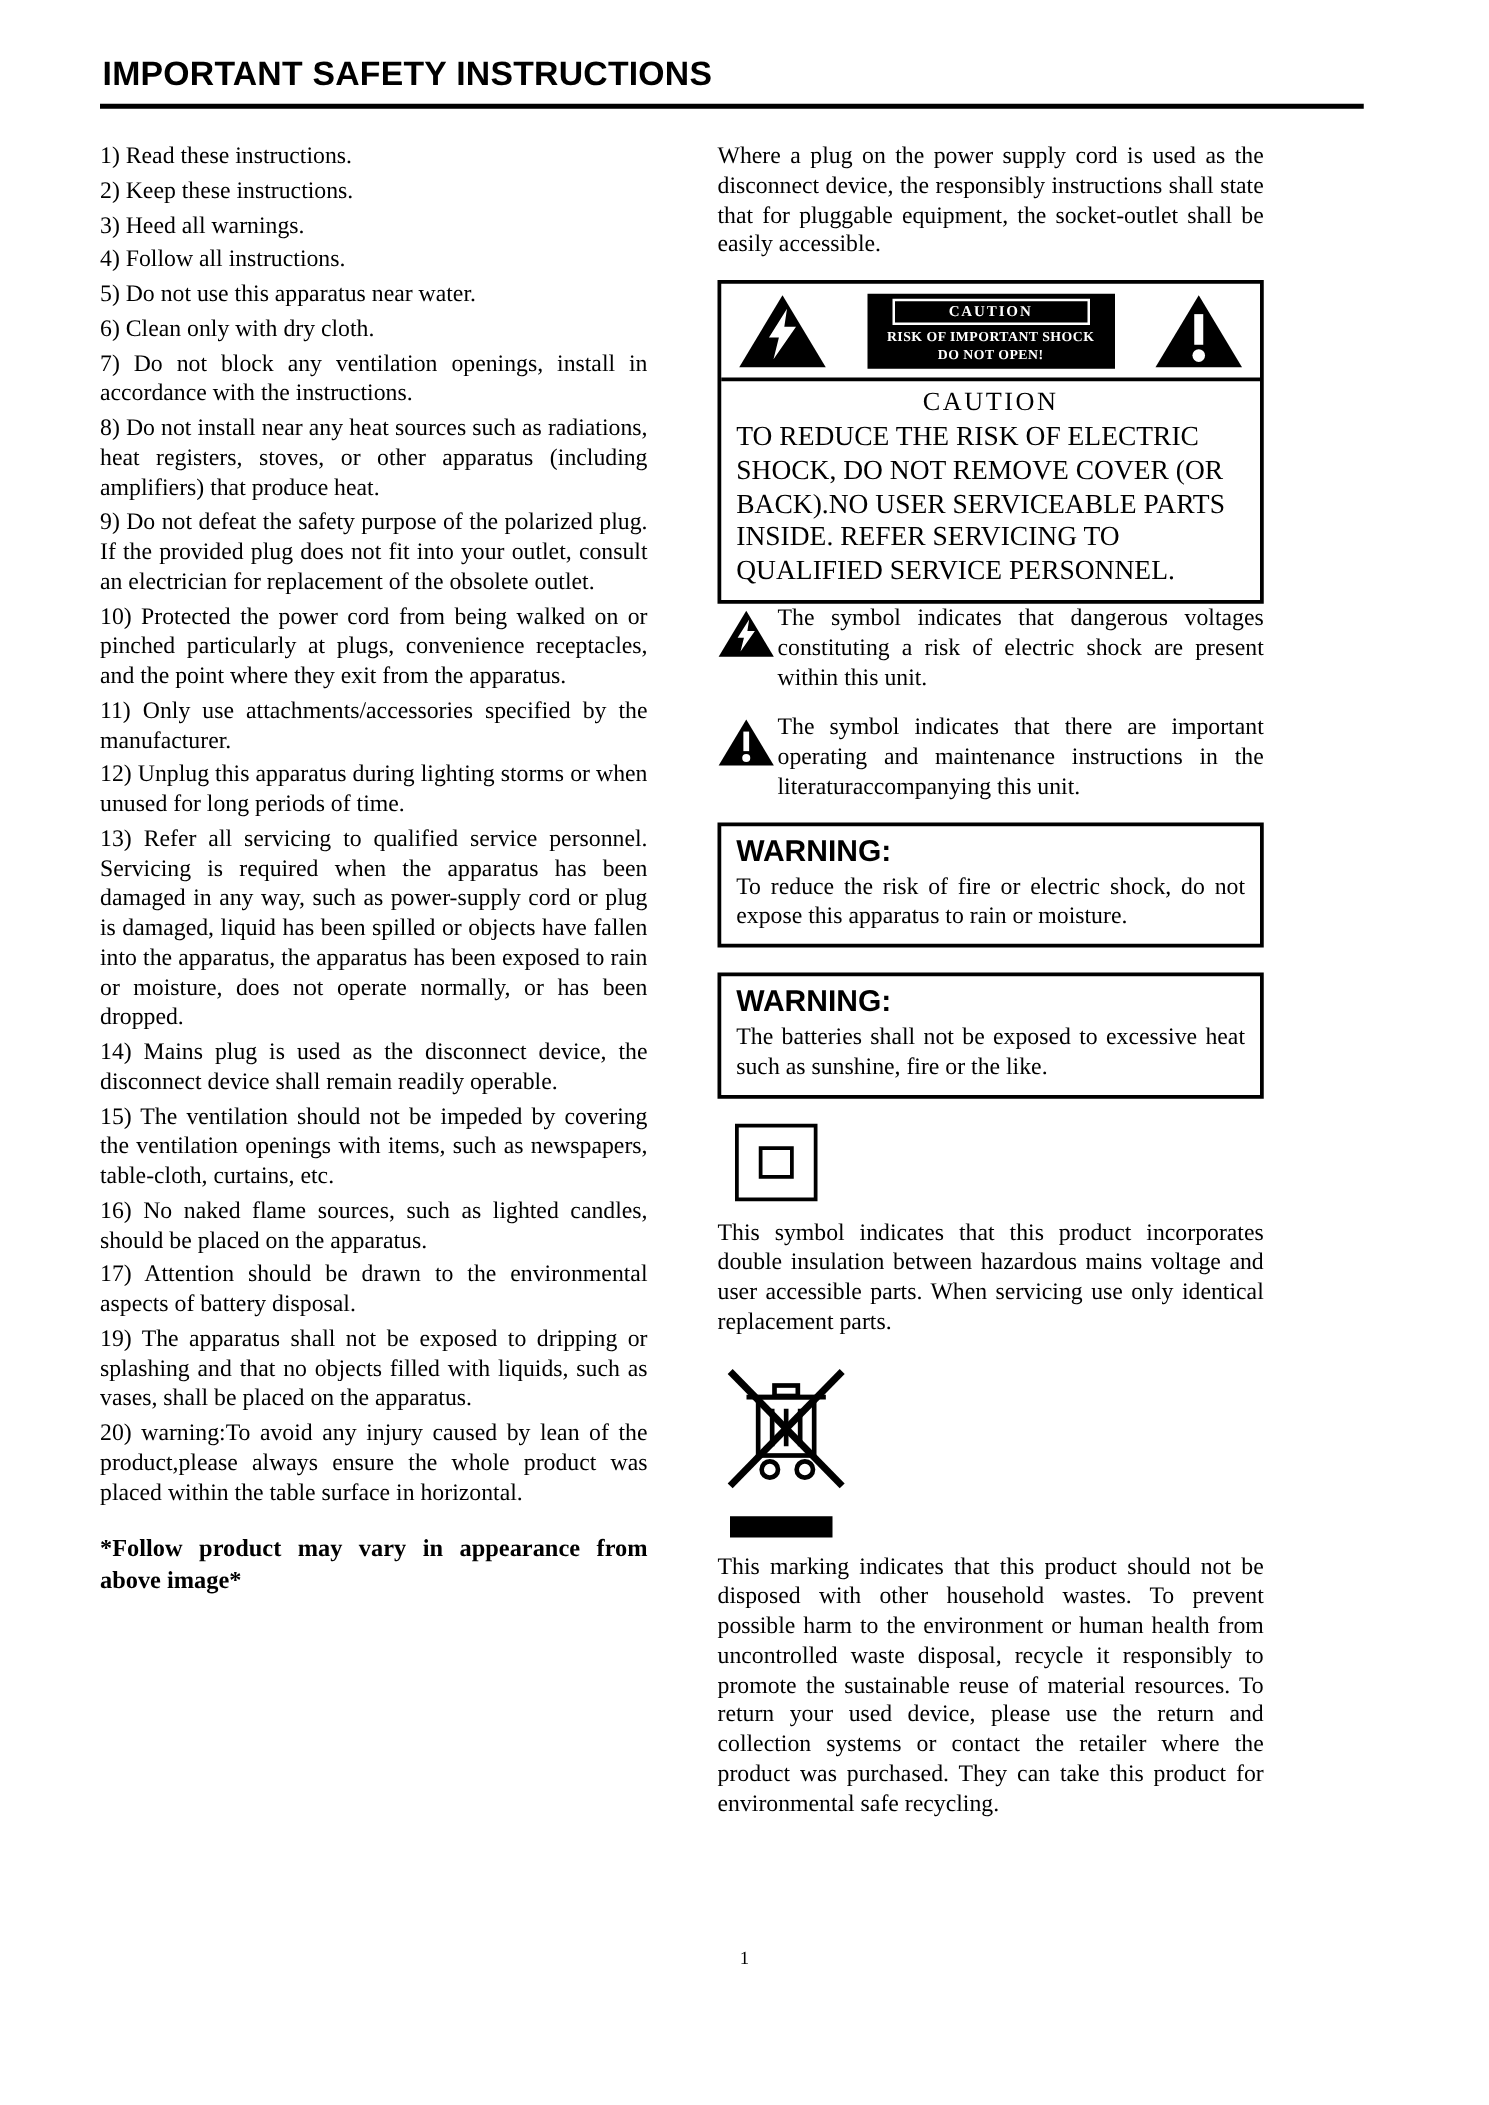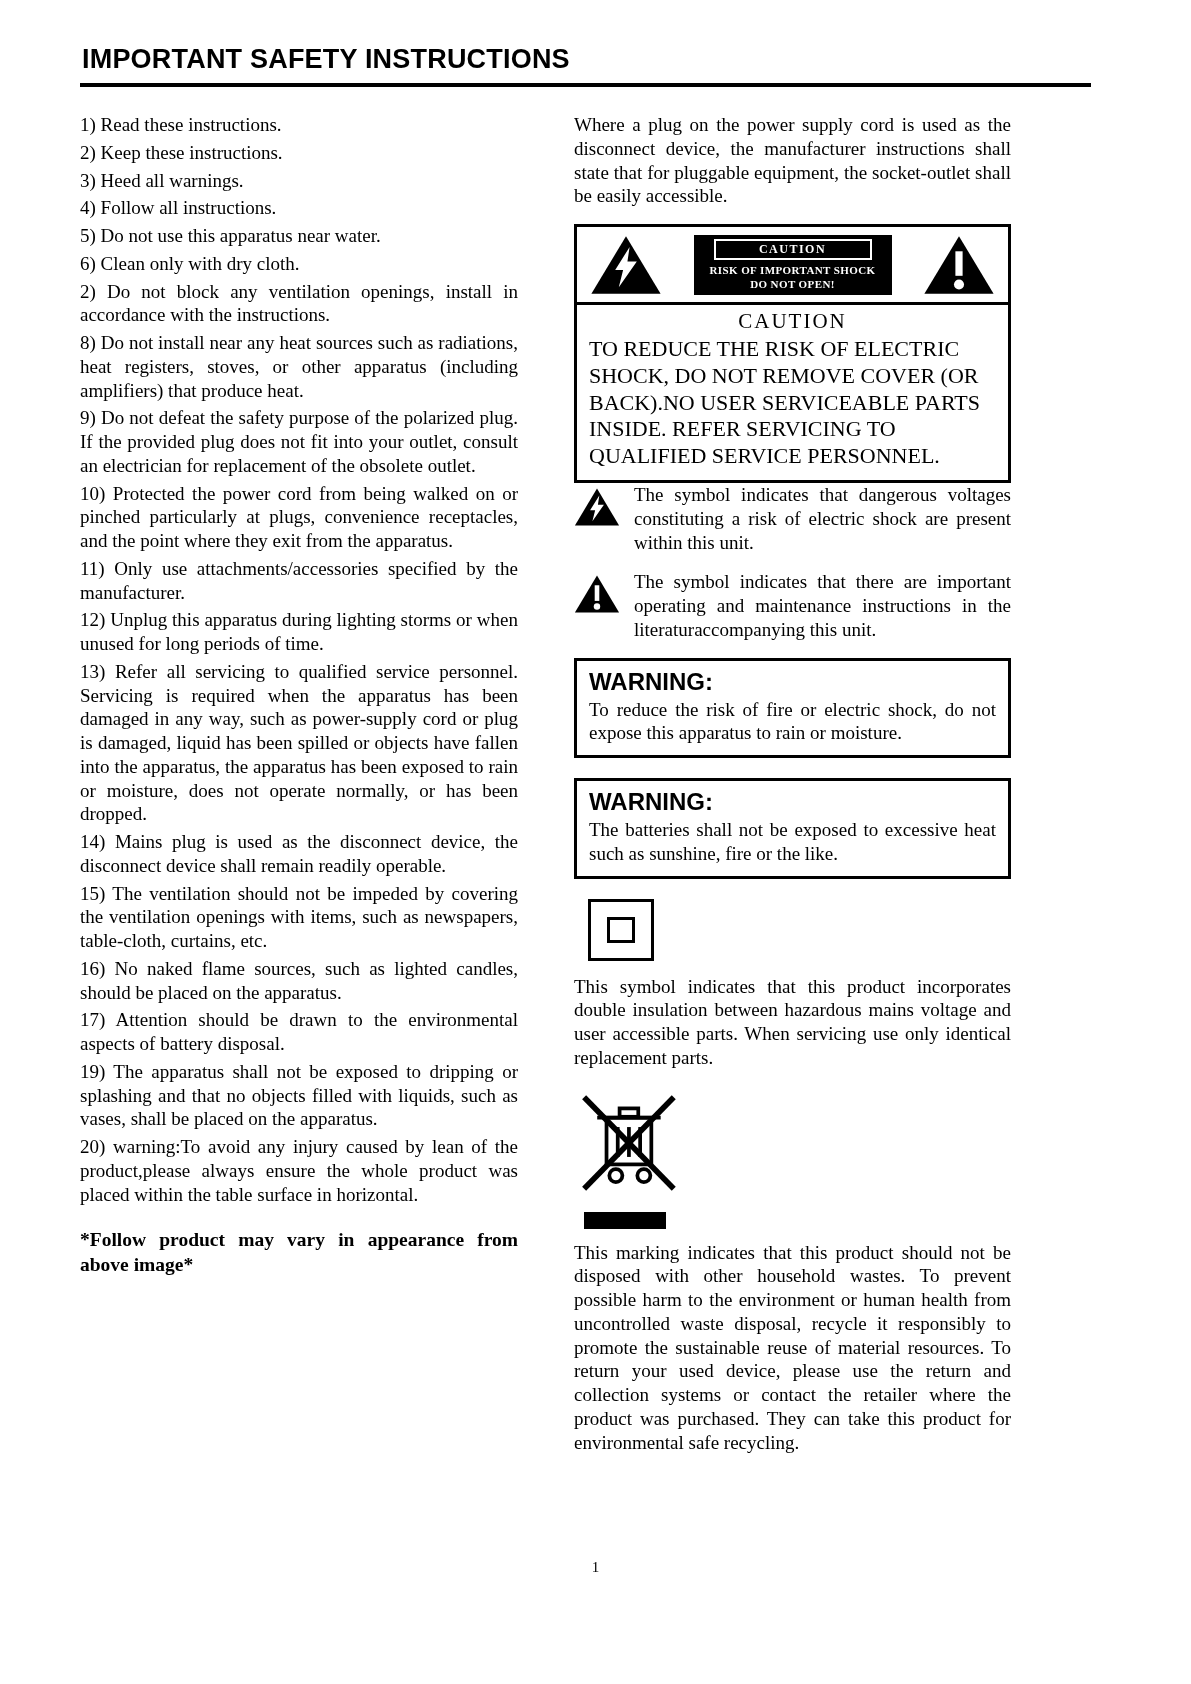--- a/index.html
+++ b/index.html
@@ -44,21 +44,21 @@
   }
   .caution-chip {
     border: 2px solid #fff; font-size: 12px; font-weight: bold;
     letter-spacing: 1.5px; padding: 1px 0; margin: 1px 14px 4px 14px;
   }
   .risk-line { font-size: 11px; font-weight: bold; letter-spacing: 0.4px; line-height: 1.25; }
   .caution-body { border-top: 3px solid #000; padding: 4px 12px 10px 12px; }
   .caution-title { text-align: center; font-size: 21px; letter-spacing: 2px; margin-bottom: 2px; }
   .caution-body p { font-size: 22px; line-height: 1.22; text-align: left; }
 
-  .symbol-note { display: flex; gap: 14px; margin: 0 0 16px 0; align-items: flex-start; }
+  .symbol-note { display: flex; gap: 2px; margin: 0 0 16px 0; align-items: flex-start; }
   .symbol-note .icon { flex: 0 0 auto; margin-top: 4px; }
   .symbol-note p { flex: 1; }
 
   .warning-box { border: 3px solid #000; padding: 7px 12px 10px 12px; margin-bottom: 20px; }
   .warning-label { font-family: "Liberation Sans", sans-serif; font-weight: bold; font-size: 24px; margin-bottom: 2px; }
 
   .di-symbol {
     width: 66px; height: 62px; border: 3px solid #000;
     display: flex; align-items: center; justify-content: center;
     margin: 6px 0 14px 14px;
@@ -83,39 +83,39 @@
 
   <div class="columns">
 
     <div class="col-left">
       <p class="item">1) Read these instructions.</p>
       <p class="item">2) Keep these instructions.</p>
       <p class="item">3) Heed all warnings.</p>
       <p class="item">4) Follow all instructions.</p>
       <p class="item">5) Do not use this apparatus near water.</p>
       <p class="item">6) Clean only with dry cloth.</p>
-      <p class="item">2) Do not block any ventilation openings, install in accordance with the instructions.</p>
+      <p class="item">7) Do not block any ventilation openings, install in accordance with the instructions.</p>
       <p class="item">8) Do not install near any heat sources such as radiations, heat registers, stoves, or other apparatus (including amplifiers) that produce heat.</p>
       <p class="item">9) Do not defeat the safety purpose of the polarized plug. If the provided plug does not fit into your outlet, consult an electrician for replacement of the obsolete outlet.</p>
       <p class="item">10) Protected the power cord from being walked on or pinched particularly at plugs, convenience receptacles, and the point where they exit from the apparatus.</p>
       <p class="item">11) Only use attachments/accessories specified by the manufacturer.</p>
       <p class="item">12) Unplug this apparatus during lighting storms or when unused for long periods of time.</p>
       <p class="item">13) Refer all servicing to qualified service personnel. Servicing is required when the apparatus has been damaged in any way, such as power-supply cord or plug is damaged, liquid has been spilled or objects have fallen into the apparatus, the apparatus has been exposed to rain or moisture, does not operate normally, or has been dropped.</p>
       <p class="item">14) Mains plug is used as the disconnect device, the disconnect device shall remain readily operable.</p>
       <p class="item">15) The ventilation should not be impeded by covering the ventilation openings with items, such as newspapers, table-cloth, curtains, etc.</p>
       <p class="item">16) No naked flame sources, such as lighted candles, should be placed on the apparatus.</p>
       <p class="item">17) Attention should be drawn to the environmental aspects of battery disposal.</p>
       <p class="item">19) The apparatus shall not be exposed to dripping or splashing and that no objects filled with liquids, such as vases, shall be placed on the apparatus.</p>
       <p class="item">20) warning:To avoid any injury caused by lean of the product,please always ensure the whole product was placed within the table surface in horizontal.</p>
       <p class="note">*Follow product may vary in appearance from above image*</p>
     </div>
 
     <div class="col-right">
 
-      <p class="intro">Where a plug on the power supply cord is used as the disconnect device, the manufacturer instructions shall state that for pluggable equipment,   the socket-outlet shall be easily  accessible.</p>
+      <p class="intro">Where a plug on the power supply cord is used as the disconnect device, the responsibly instructions shall state that for pluggable equipment,   the socket-outlet shall be easily  accessible.</p>
 
       <div class="caution-box">
         <div class="caution-top">
           <span class="tri">
             <svg width="74" height="62" viewBox="0 0 100 86">
               <polygon points="50,3 98,83 2,83" fill="#000"></polygon>
               <polygon points="55,18 35,50 46,50 40,74 65,38 52,38" fill="#fff"></polygon>
             </svg>
           </span>
           <div class="risk-panel">

